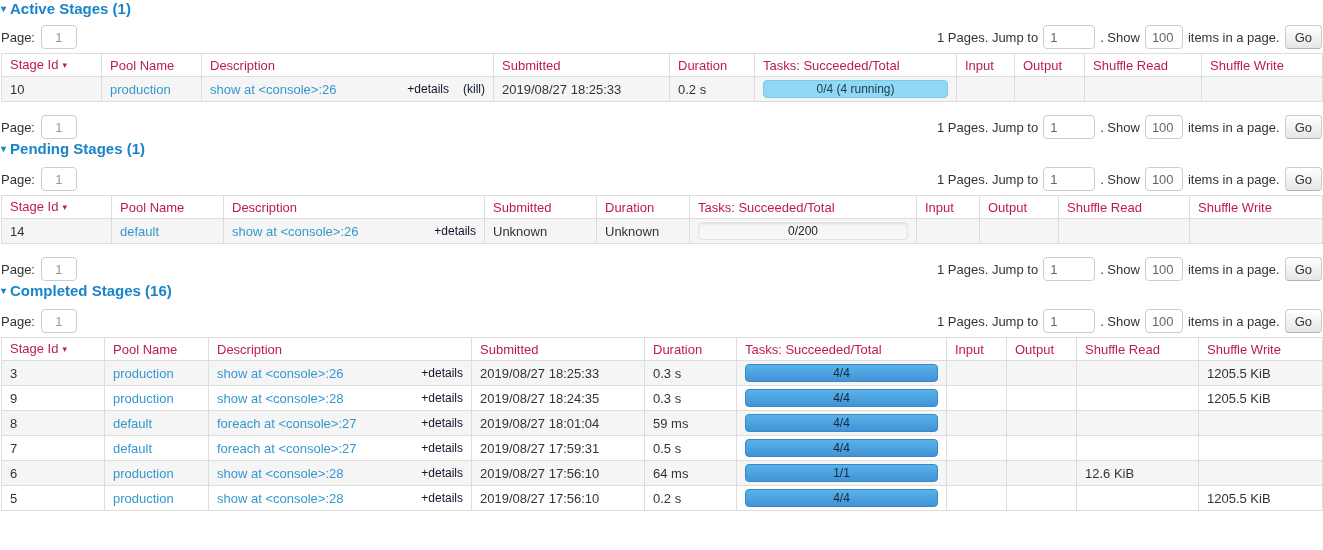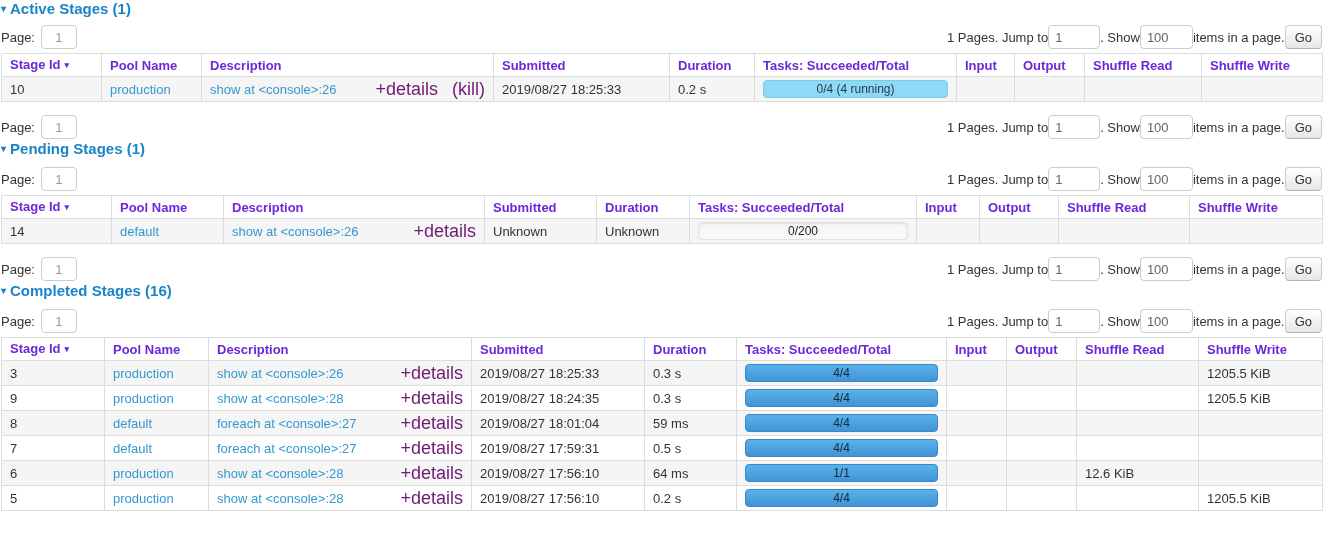--- a/index.html
+++ b/index.html
@@ -21,46 +21,46 @@
   h4.section-h{
     margin:0;padding:0;font-size:15px;font-weight:bold;color:var(--title);
     cursor:pointer;line-height:18px;
   }
   h4.section-h .arrow{font-size:10px;margin-right:4px;vertical-align:2px;}
   .mt2{margin-top:2px;} .mt6{margin-top:6px;} .mt8{margin-top:8px;}
   .mt10{margin-top:10px;} .mt12{margin-top:12px;} .mt3{margin-top:3px;}
 
   .pagerow{display:flex;justify-content:space-between;align-items:center;height:26px;}
   .pageleft{display:flex;align-items:center;gap:6px;}
-  .pageright{display:flex;align-items:center;}
+  .pageright{display:flex;align-items:center;gap:5px;}
   .pagerow input{
     height:24px;border:1px solid #ccc;border-radius:4px;color:#666;
     font-family:"Liberation Sans", sans-serif;font-size:13px;padding:1px 6px;
     background:#fff;
   }
   input.page-num{width:36px;text-align:center;color:#999;}
   input.jump{width:52px;}
-  input.show{width:53px;}
+  input.show{width:38px;}
   button.go{
     height:24px;padding:1px 9px;font-size:13px;color:#333;
     font-family:"Liberation Sans", sans-serif;
     background:linear-gradient(to bottom,#ffffff,#e6e6e6);
     border:1px solid #ccc;border-bottom-color:#b3b3b3;border-radius:4px;cursor:pointer;
   }
 
   table.stages{border-collapse:collapse;table-layout:fixed;width:1321px;}
   table.stages th, table.stages td{
     border:1px solid #ddd;padding:3px 8px;line-height:15px;text-align:left;
     overflow:hidden;white-space:nowrap;
   }
-  table.stages th{font-weight:bold;color:#6d28d9;background:#fff;cursor:pointer;}
+  table.stages th{font-weight:normal;color:#be185d;background:#fff;cursor:pointer;}
   table.stages tbody tr:nth-child(odd){background:#f5f5f5;}
   table.stages a{color:var(--link);text-decoration:none;cursor:pointer;}
   .sort-arrow{font-size:9px;margin-left:4px;vertical-align:1px;}
-  .fr{float:right;color:#701a75;font-size:18px;}
+  .fr{float:right;color:#0f172a;font-size:12px;}
   .kill{margin-left:14px;cursor:pointer;}
   .details{cursor:pointer;}
 
   td.tasks-cell{padding:2px 3px;margin-top:8px;}
   .progress{
     position:relative;height:18px;border-radius:4px;width:100%;
     background:linear-gradient(to bottom,#f5f5f5,#f9f9f9);
     box-shadow:inset 0 1px 2px rgba(0,0,0,0.1);
     border:1px solid #e3e3e3;
     text-align:center;font-size:12px;line-height:16px;color:#222;

